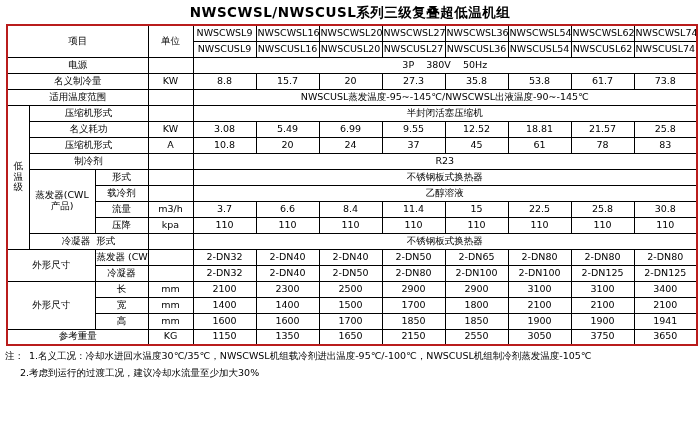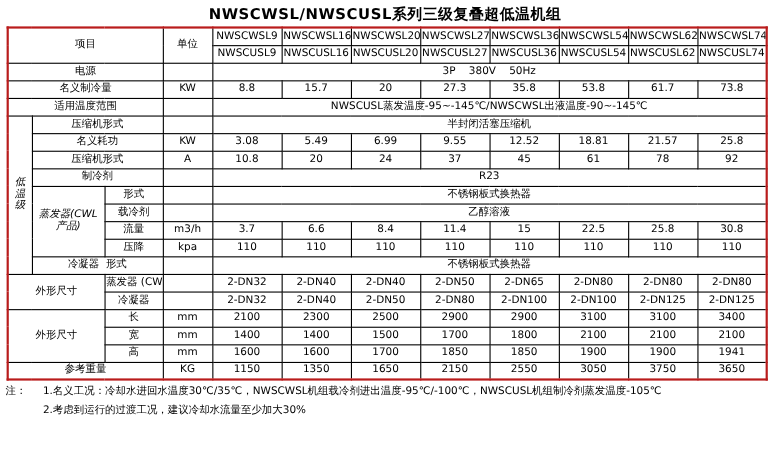--- a/index.html
+++ b/index.html
@@ -18,27 +18,27 @@
     border:2px solid #b91c1c;
   }
   table.spec td{
     border:1px solid #000;
     text-align:center;vertical-align:middle;
     font-size:9.5px;padding:0 1px;overflow:hidden;
     line-height:1.15;
   }
   table.spec tr{height:16px;}
   tr.tall{height:22px;}
-  td.grp{font-size:9.5px;line-height:1.2;padding:0;font-style:italic;}
+  td.grp{font-size:9.5px;line-height:1.2;padding:0;}
   td.small{font-size:8px;white-space:nowrap;}
   td.pre{white-space:pre;}
   td.num{font-size:10px;}
   .notes{font-size:9.5px;margin:5px 0 0 5px;line-height:1.1;}
   .notes-prefix{float:left;width:24px;}
-  .notes-items div{margin-left:34px;margin-bottom:7px;}
+  .notes-items div{margin-left:15px;margin-bottom:7px;}
 </style>
 </head>
 <body>
 
 <div class="page">
 
   <div class="title">NWSCWSL/NWSCUSL系列三级复叠超低温机组</div>
 
   <table class="spec">
     <colgroup>
@@ -127,21 +127,21 @@
       <tr>
         <td colspan="2">压缩机形式</td>
         <td>A</td>
       <td class="num">10.8</td>
           <td class="num">20</td>
           <td class="num">24</td>
           <td class="num">37</td>
           <td class="num">45</td>
           <td class="num">61</td>
           <td class="num">78</td>
-          <td class="num">92</td>
+          <td class="num">83</td>
         </tr>
 
       <tr>
         <td colspan="2">制冷剂</td>
         <td></td>
         <td colspan="8">R23</td>
       </tr>
 
       <tr>
         <td rowspan="4" class="grp">蒸发器(CWL产品)</td>

